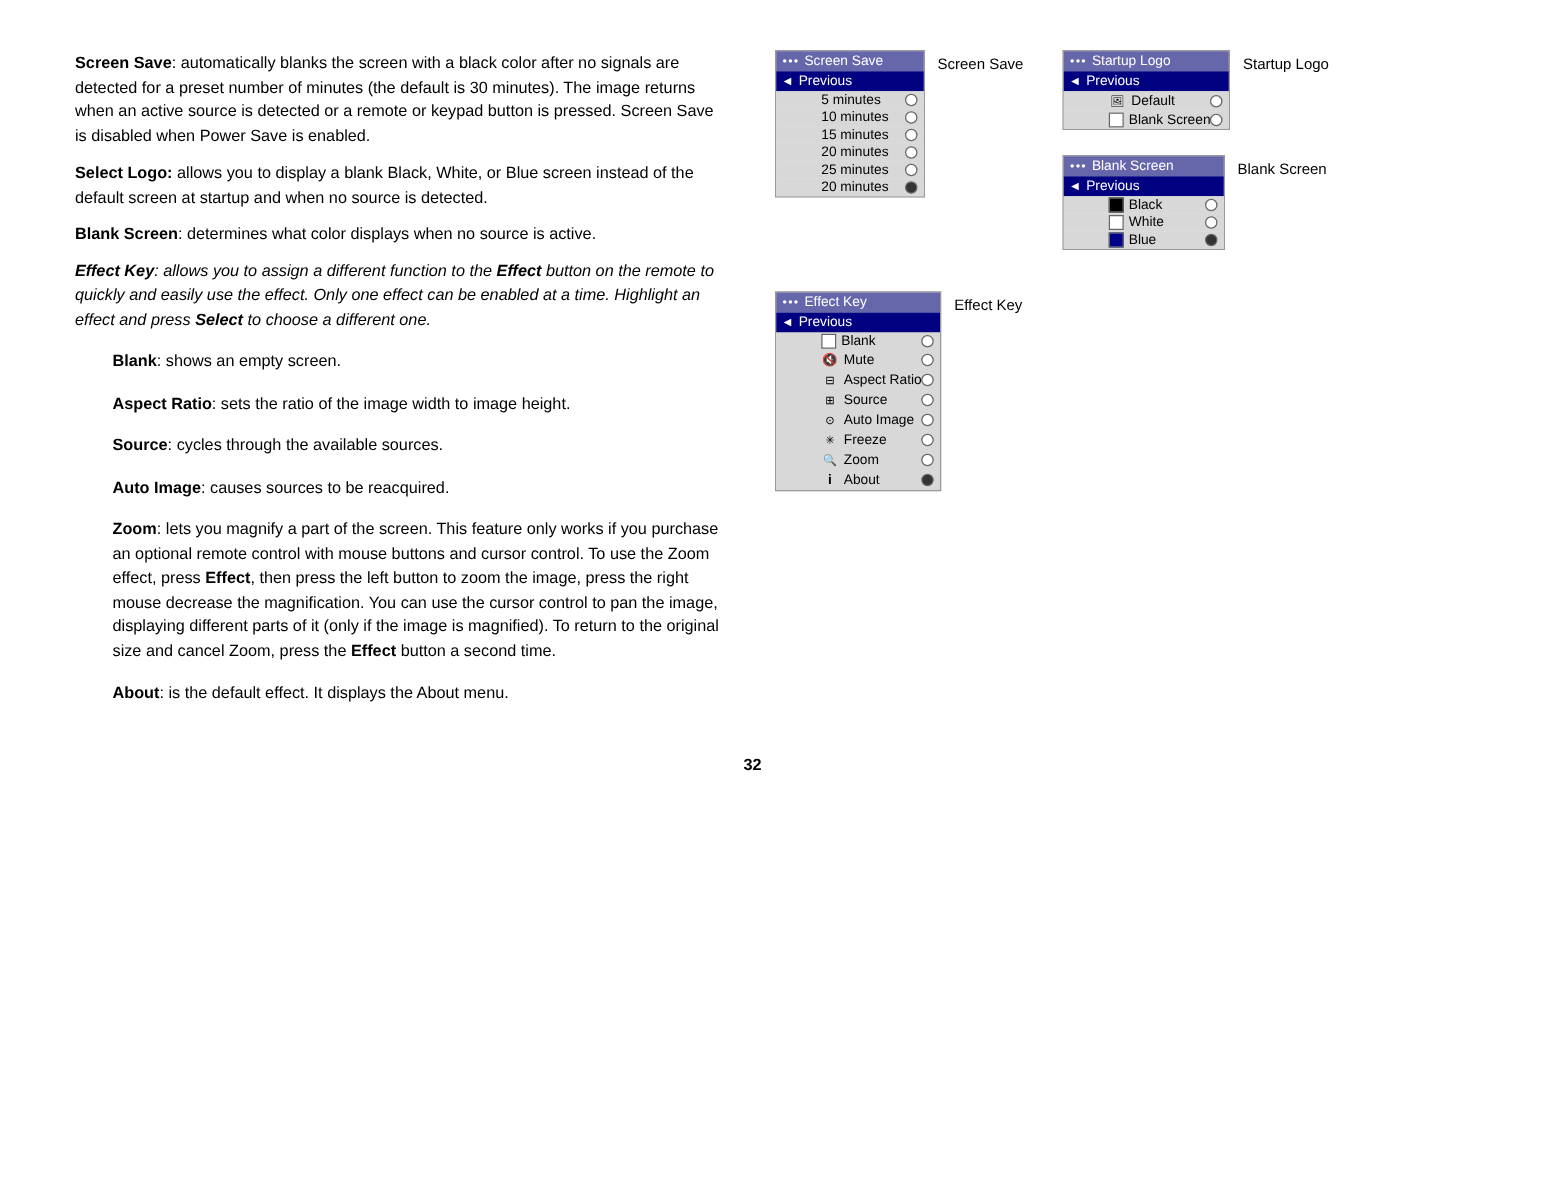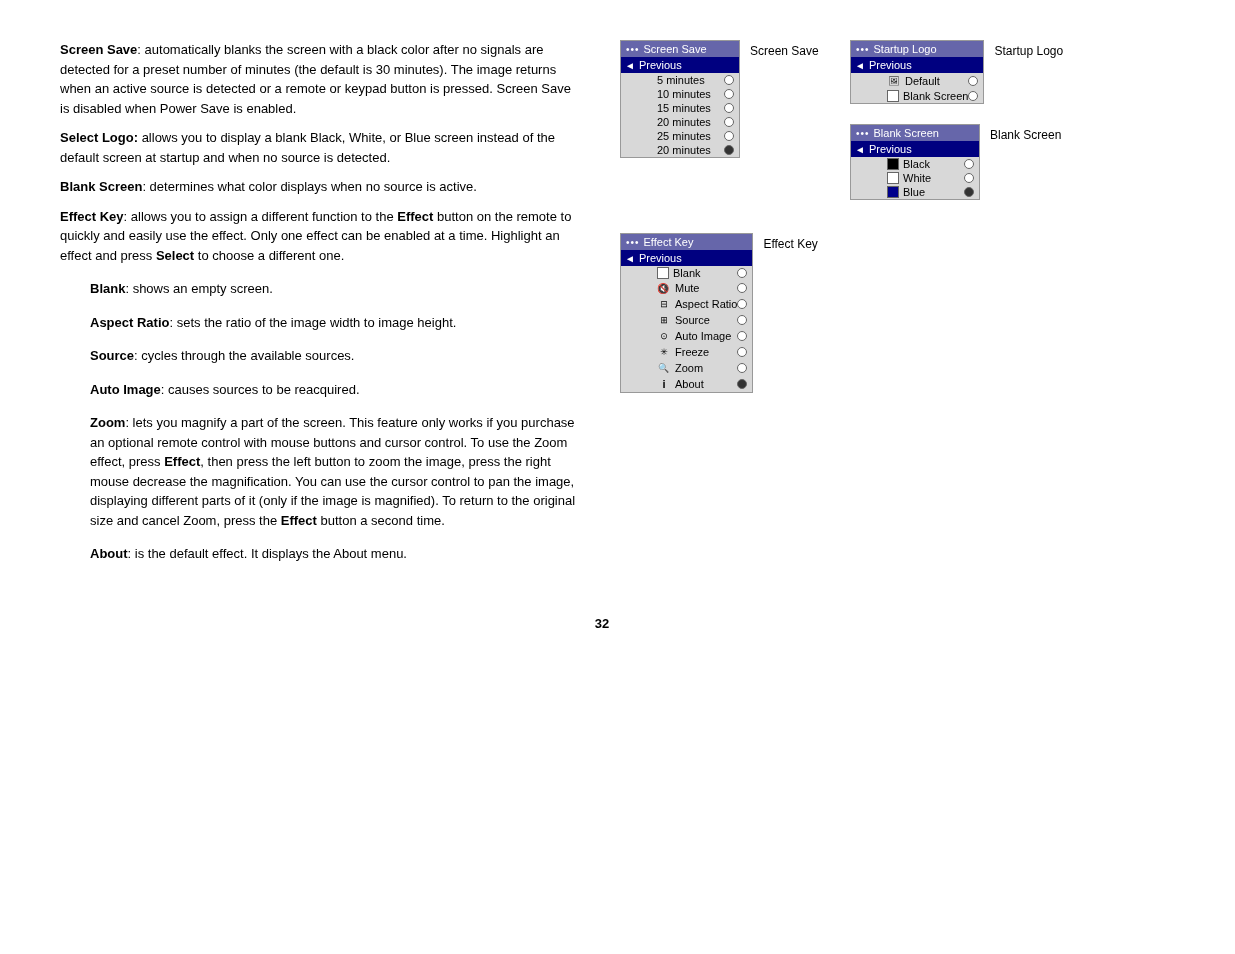--- a/index.html
+++ b/index.html
@@ -165,26 +165,27 @@
     }
 
     .right-menus {
       display: flex;
       flex-direction: column;
       gap: 12px;
     }
 
     .page-number {
       text-align: center;
-      margin-top: 44px;
+      margin-top: 32px;
       font-weight: bold;
       font-size: 13px;
     }
 
     .section-gap {
+      font-style: italic;
     }
   </style>
 </head>
 <body>
 
 <div class="page-container">
   <div class="content-area">
 
     <div class="text-column">
 

